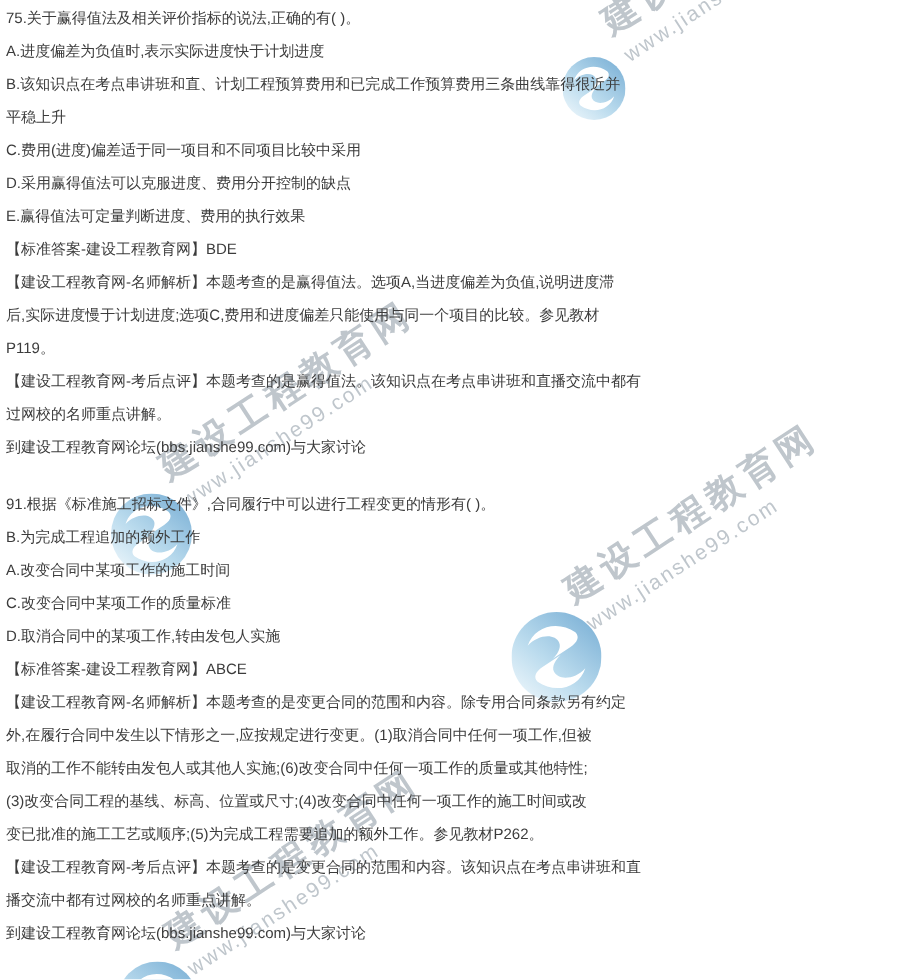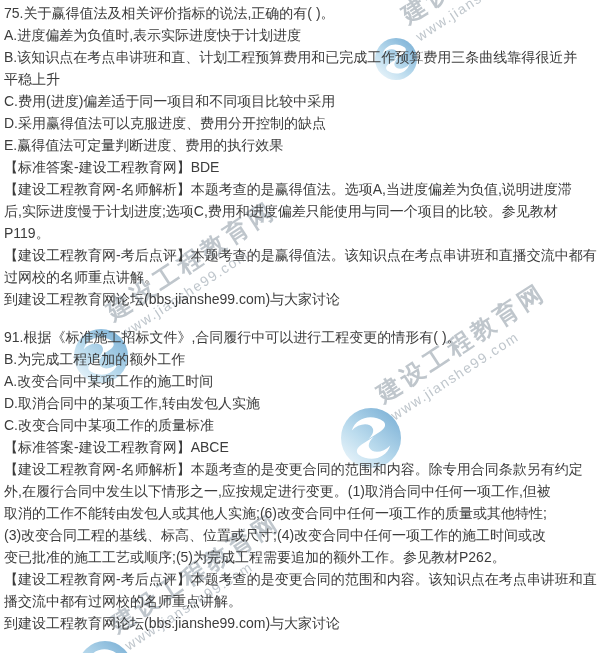--- a/index.html
+++ b/index.html
@@ -16,21 +16,21 @@
     transform:rotate(-33deg);transform-origin:0 100%;
     white-space:nowrap;color:#bfc6cc;
   }
   .wm-cn{font-size:24px;line-height:30px;letter-spacing:4px;font-weight:bold;}
   .wm-url{font-size:14px;line-height:18px;letter-spacing:1.5px;}
   
   .text-layer{position:absolute;left:0;top:0;width:100%;height:100%;z-index:2;padding:2px 4px;box-sizing:border-box;}
   .question-block{margin:0;}
   .question-block.second{margin-top:16px;}
   .line{
-    margin:0;font-size:14px;line-height:22px;color:#3c3c3c;
+    margin:0;font-size:10px;line-height:22px;color:#3c3c3c;
     white-space:nowrap;
   }
 </style>
 </head>
 <body>
 
 <div class="page">
 
   <div class="watermark-layer">
 
@@ -134,22 +134,22 @@
         <p class="line">后,实际进度慢于计划进度;选项C,费用和进度偏差只能使用与同一个项目的比较。参见教材</p>
         <p class="line">P119。</p>
         <p class="line">【建设工程教育网-考后点评】本题考查的是赢得值法。该知识点在考点串讲班和直播交流中都有</p>
         <p class="line">过网校的名师重点讲解。</p>
         <p class="line">到建设工程教育网论坛(bbs.jianshe99.com)与大家讨论</p>
       </div>
     <div class="question-block second">
         <p class="line">91.根据《标准施工招标文件》,合同履行中可以进行工程变更的情形有(  )。</p>
         <p class="line">B.为完成工程追加的额外工作</p>
         <p class="line">A.改变合同中某项工作的施工时间</p>
+        <p class="line">C.改变合同中某项工作的质量标准</p>
         <p class="line">D.取消合同中的某项工作,转由发包人实施</p>
-        <p class="line">C.改变合同中某项工作的质量标准</p>
         <p class="line">【标准答案-建设工程教育网】ABCE</p>
         <p class="line">【建设工程教育网-名师解析】本题考查的是变更合同的范围和内容。除专用合同条款另有约定</p>
         <p class="line">外,在履行合同中发生以下情形之一,应按规定进行变更。(1)取消合同中任何一项工作,但被</p>
         <p class="line">取消的工作不能转由发包人或其他人实施;(6)改变合同中任何一项工作的质量或其他特性;</p>
         <p class="line">(3)改变合同工程的基线、标高、位置或尺寸;(4)改变合同中任何一项工作的施工时间或改</p>
         <p class="line">变已批准的施工工艺或顺序;(5)为完成工程需要追加的额外工作。参见教材P262。</p>
         <p class="line">【建设工程教育网-考后点评】本题考查的是变更合同的范围和内容。该知识点在考点串讲班和直</p>
         <p class="line">播交流中都有过网校的名师重点讲解。</p>
         <p class="line">到建设工程教育网论坛(bbs.jianshe99.com)与大家讨论</p>
       </div>

